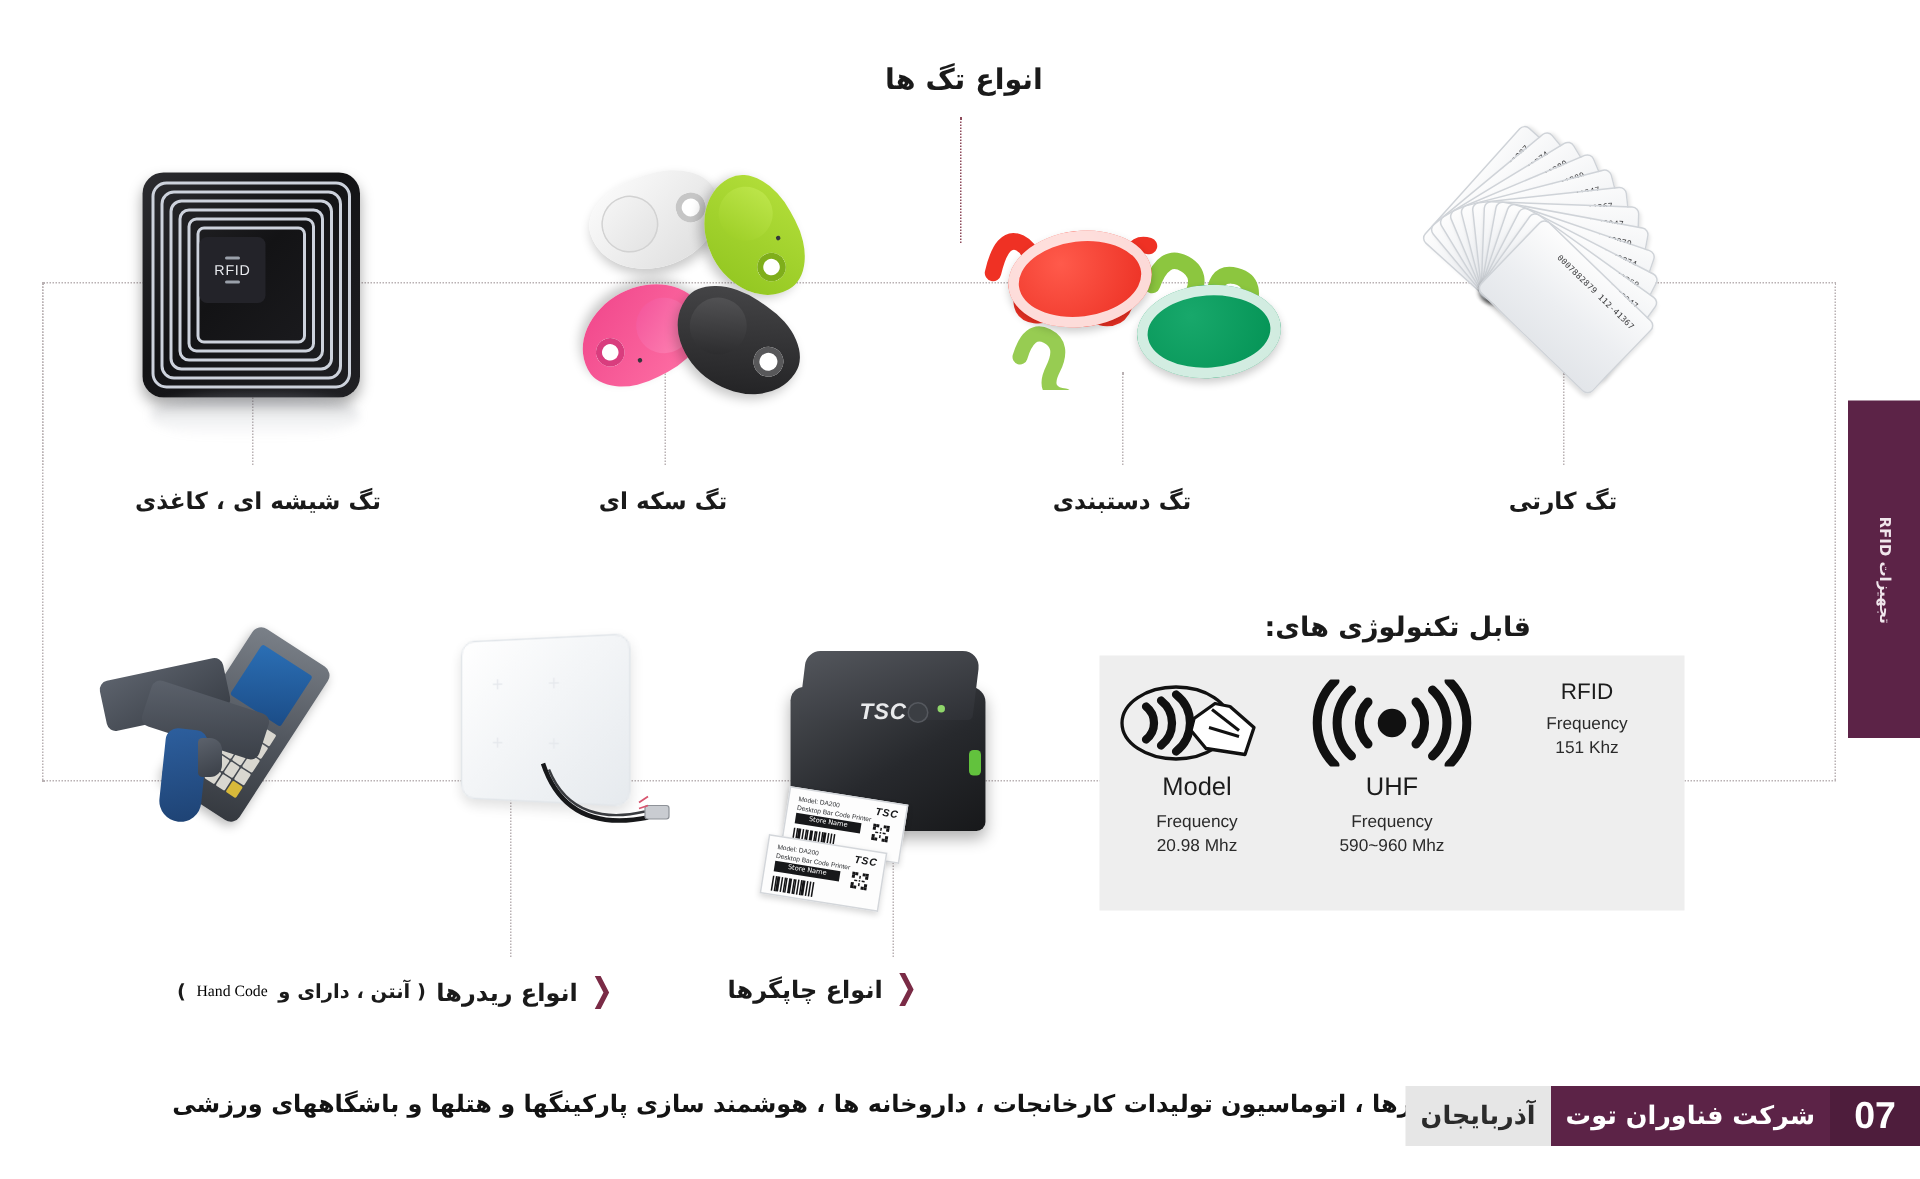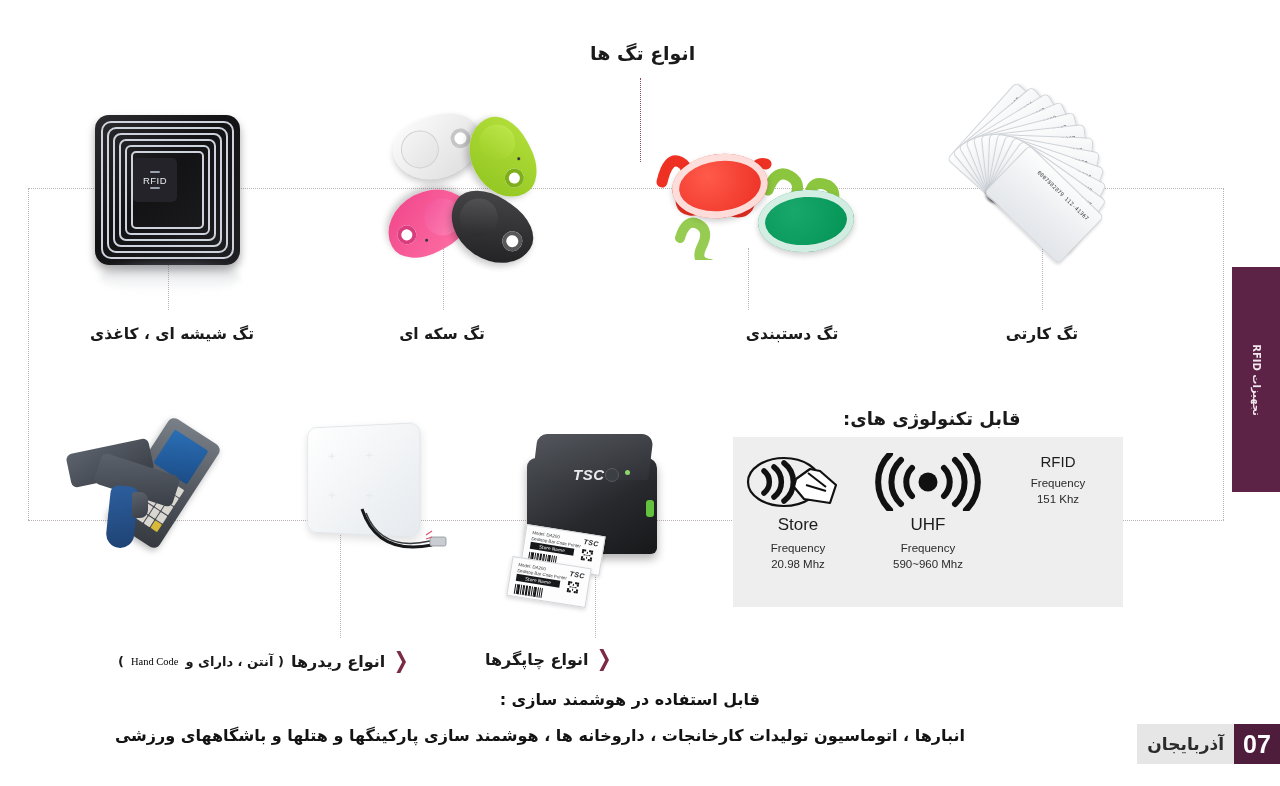--- a/index.html
+++ b/index.html
@@ -219,21 +219,21 @@
     background:#e6e6e6; color:#2b2b2b; font-size:17px; font-weight:bold;
     display:flex; align-items:center; padding:0 10px; direction:rtl;
   }
   #footer .co {
     background:#5c2347; color:#ffffff; font-size:17px; font-weight:bold;
     display:flex; align-items:center; padding:0 10px; direction:rtl;
   }
   #footer .num {
     background:#4e1d3c; color:#ffffff; font-size:25px; font-weight:bold;
     display:flex; align-items:center; justify-content:center;
-    width:46px; font-family:"Liberation Sans",sans-serif;
+    width:60px; font-family:"Liberation Sans",sans-serif;
   }
 </style>
 </head>
 <body>
 
 <div class="page">
 
   <div class="dot-red-v" style="left:640px; top:78px; height:84px;"></div>
 
   <div class="dot-h" style="left:28px; top:188px; width:1196px;"></div>
@@ -342,21 +342,21 @@
           <span class="serial">0007882879 112-42947</span>
         </div>
         <div class="card" style="left: 52px; top: 6px; transform: rotate(44deg); z-index: 11;">
           <span class="serial">0007882879 112-41367</span>
         </div>
       </div>
   </div>
 
   <div class="tag-label" style="left:172px;">تگ شیشه ای ، کاغذی</div>
   <div class="tag-label" style="left:442px;">تگ سکه ای</div>
-  <div class="tag-label" style="left:792px;">تگ دستبندی</div>
+  <div class="tag-label" style="left:748px;">تگ دستبندی</div>
   <div class="tag-label" style="left:1042px;">تگ کارتی</div>
 
   <div class="stage" style="left:60px; top:420px; width:200px; height:130px;">
     <div class="hh-body" style="left:74px; top:2px; width:60px; height:122px; transform:rotate(33deg);">
       <div class="hh-screen" style="left:10px; top:10px; width:40px; height:40px;"></div>
       <div class="hh-keys" style="left:9px; top:56px; width:42px; height:50px;">
         <i></i>
           <i></i>
           <i></i>
           <i></i>
@@ -522,21 +522,21 @@
         <svg width="108" height="58" viewBox="0 0 108 58">
           <ellipse cx="40" cy="29" rx="36" ry="24" fill="none" stroke="#111" stroke-width="2.2"></ellipse>
           <path d="M20,18 a14,14 0 0 1 0,22" fill="none" stroke="#111" stroke-width="5.5" stroke-linecap="round"></path>
           <path d="M30,14 a19,19 0 0 1 0,30" fill="none" stroke="#111" stroke-width="5.5" stroke-linecap="round"></path>
           <path d="M40,10 a24,24 0 0 1 0,38" fill="none" stroke="#111" stroke-width="5.5" stroke-linecap="round"></path>
           <path d="M52,26 l14,-10 l10,2 l16,14 l-6,18 l-26,-4 l-10,-12 z" fill="#fff" stroke="#111" stroke-width="2.2" stroke-linejoin="round"></path>
           <path d="M64,20 l18,14" fill="none" stroke="#111" stroke-width="2"></path>
           <path d="M62,32 l20,6" fill="none" stroke="#111" stroke-width="2"></path>
         </svg>
       </div>
-      <div class="tech-name">Store</div>
+      <div class="tech-name">Model</div>
       <div class="tech-freq">
         <span>Frequency</span><br>
         <span>20.98 Mhz</span>
       </div>
     </div>
 
     <div class="tech-col">
       <div class="tech-glyph">
         <svg width="108" height="58" viewBox="0 0 108 58">
           <circle cx="54" cy="29" r="9.5" fill="#111"></circle>
@@ -570,25 +570,25 @@
   </div>
 
   <div class="chev-cap" style="left:118px; top:650px;">
     <span class="chev">❮</span>
     <span class="chev-text">انواع ریدرها</span>
     <span class="chev-sub">( آنتن ، دارای و</span>
     <span class="chev-lat">Hand Code</span>
     <span class="chev-sub">)</span>
   </div>
 
-  <div class="bottom-line" id="usable-line">قابل استفاده در هوشمند سازی :</div>
   <div class="bottom-line" id="apps-line">انبارها ، اتوماسیون تولیدات کارخانجات ، داروخانه ها ، هوشمند سازی پارکینگها و هتلها و باشگاههای ورزشی</div>
 
   <div id="side-tab">
     <span class="vtxt">تجهیزات RFID</span>
   </div>
 
   <div id="footer">
     <div class="az">آذربایجان</div>
+    <div class="co">شرکت فناوران توت</div>
     <div class="num">07</div>
   </div>
 
 </div>
 
 </body></html>

